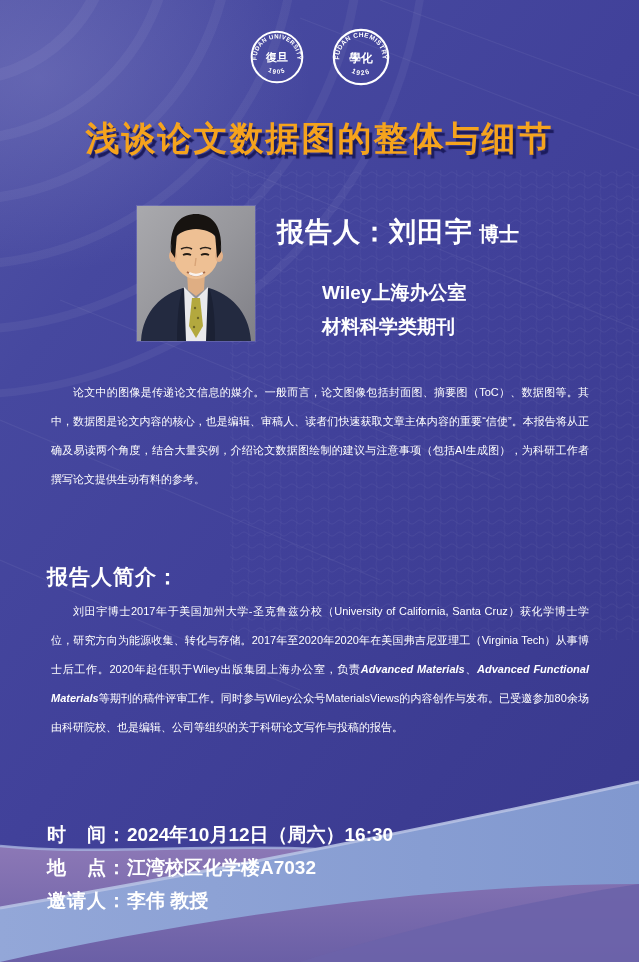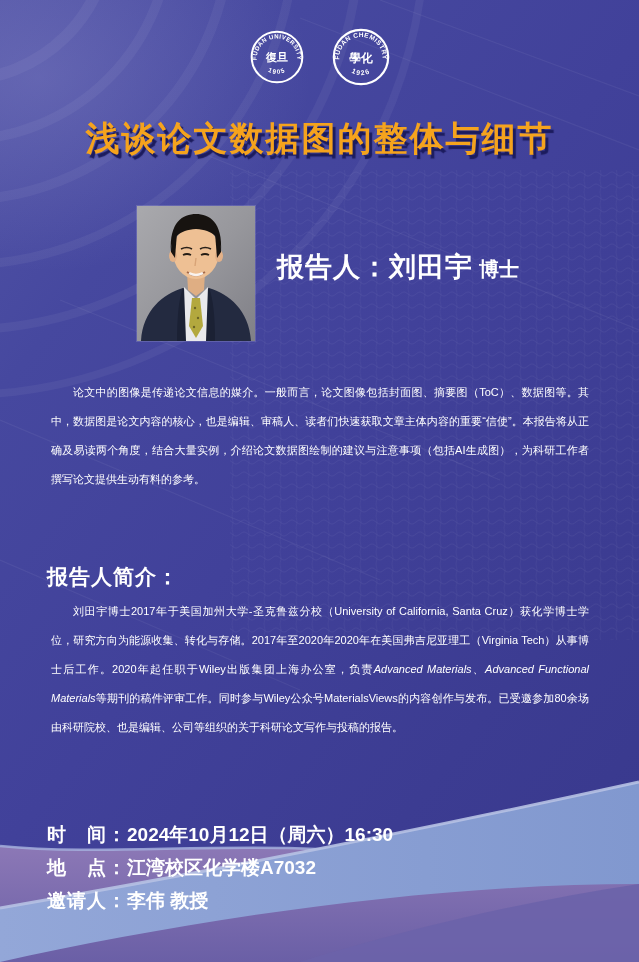--- a/index.html
+++ b/index.html
@@ -15,30 +15,30 @@
   .seal svg{display:block;}
   .title{
     position:absolute;top:116px;left:0;width:100%;text-align:center;
     font-size:34px;font-weight:900;letter-spacing:2px;color:#F5A31D;
     text-shadow:3px 4px 1px #1c1c5e;
     white-space:nowrap;
   }
   .speaker{position:absolute;top:206px;left:137px;display:flex;gap:22px;}
   .photo{width:118px;height:135px;flex:0 0 auto;box-shadow:0 0 0 1px rgba(255,255,255,0.15);}
   .speaker-info{padding-top:8px;}
-  .speaker-name{font-weight:bold;white-space:nowrap;margin-top:35px;}
+  .speaker-name{font-weight:bold;white-space:nowrap;}
   .speaker-name .label,.speaker-name .name{font-size:27px;letter-spacing:1px;}
   .speaker-name .degree{font-size:20px;margin-left:6px;}
   .affiliation{margin-top:26px;margin-left:45px;font-size:19px;font-weight:bold;line-height:34px;}
   .section{position:absolute;left:47px;width:546px;}
   .abstract{top:374px;}
   .bio{top:563px;}
   .section h2{margin:0 0 6px 0;font-size:21px;font-weight:bold;letter-spacing:1px;}
   .section p{margin:4px;font-size:11px;line-height:29px;text-align:justify;text-indent:2em;font-weight:500;}
-  .section p .it{font-style:italic;}
+  .section p .it{font-style:italic;font-weight:bold;}
   .footer{position:absolute;left:47px;top:818px;font-size:19px;font-weight:bold;line-height:33px;}
   .footer .row{white-space:nowrap;}
   .footer .label{letter-spacing:1px;}
 </style>
 </head>
 <body>
 
 <div class="poster">
 
   <svg class="bg-decor" width="639" height="962" viewBox="0 0 639 962">
@@ -159,20 +159,24 @@
       <path d="M64,49 Q68,47 72,49" stroke="#241c15" stroke-width="1.8" fill="none"></path>
 
       <path d="M59,52 L58,60" stroke="#d8a377" stroke-width="1.4" fill="none"></path>
       <path d="M50,66 Q59,73 68,66" stroke="#a4694a" stroke-width="1.6" fill="none"></path>
       <path d="M52,67 Q59,71 66,67" stroke="#fff" stroke-width="2.4" fill="none" opacity="0.9"></path>
     </svg>
     <div class="speaker-info">
       <div class="speaker-name">
         <span class="label">报告人：</span><span class="name">刘田宇</span><span class="degree">博士</span>
       </div>
+      <div class="affiliation">
+        <div>Wiley上海办公室</div>
+        <div>材料科学类期刊</div>
+      </div>
     </div>
   </div>
 
   <div class="section abstract">
     <p>论文中的图像是传递论文信息的媒介。一般而言，论文图像包括封面图、摘要图（ToC）、数据图等。其中，数据图是论文内容的核心，也是编辑、审稿人、读者们快速获取文章主体内容的重要“信使”。本报告将从正确及易读两个角度，结合大量实例，介绍论文数据图绘制的建议与注意事项（包括AI生成图），为科研工作者撰写论文提供生动有料的参考。</p>
   </div>
 
   <div class="section bio">
     <h2>报告人简介：</h2>
     <p><span>刘田宇博士2017年于美国加州大学-圣克鲁兹分校（University of California, Santa Cruz）获化学博士学位，研究方向为能源收集、转化与存储。2017年至2020年2020年在美国弗吉尼亚理工（Virginia Tech）从事博士后工作。2020年起任职于Wiley出版集团上海办公室，负责</span><span class="it">Advanced Materials</span><span>、</span><span class="it">Advanced Functional Materials</span><span>等期刊的稿件评审工作。同时参与Wiley公众号MaterialsViews的内容创作与发布。已受邀参加80余场由科研院校、也是编辑、公司等组织的关于科研论文写作与投稿的报告。</span></p>

